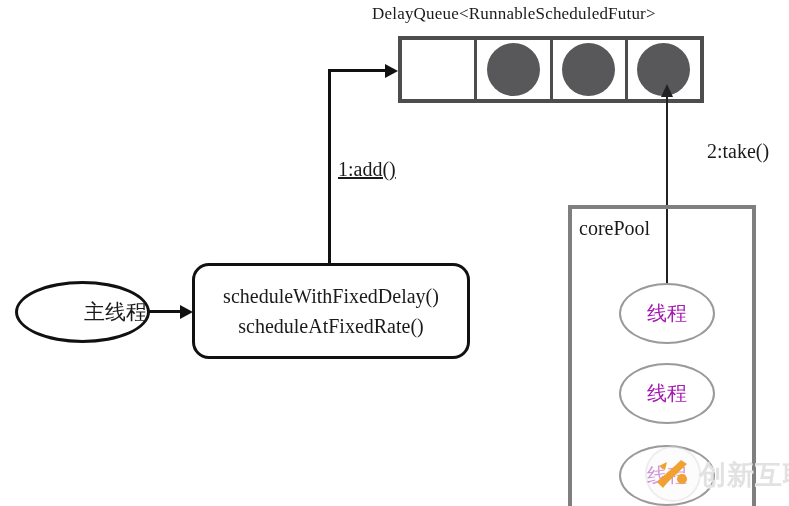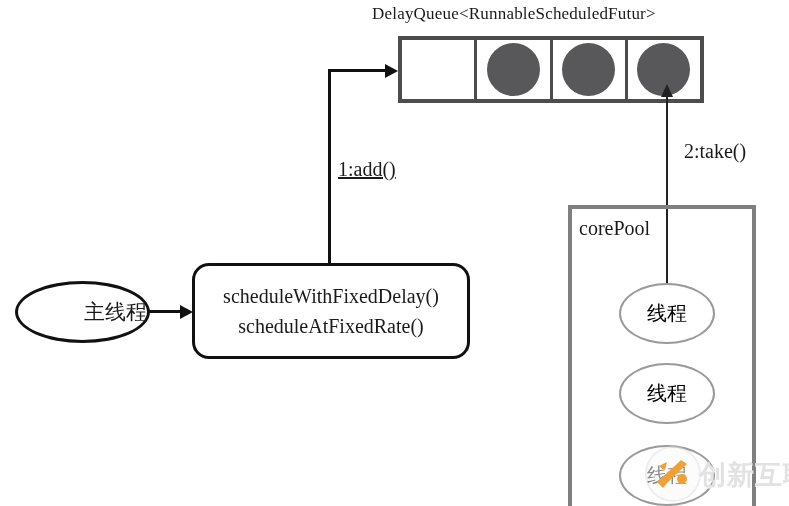--- a/index.html
+++ b/index.html
@@ -54,21 +54,21 @@
   
   .corepool{
     position:absolute;left:568px;top:205px;width:188px;height:315px;
     border:4px solid #7f7f7f;box-sizing:border-box;background:transparent;
   }
   .corepool-label{position:absolute;left:579px;top:217px;font-size:20px;}
   .thread-ellipse{
     position:absolute;width:96px;height:61px;left:619px;
     border:2px solid #9a9a9a;border-radius:50%;box-sizing:border-box;
     display:flex;align-items:center;justify-content:center;
-    font-size:20px;color:#000000;background:#fff;
+    font-size:20px;color:#a21caf;background:#fff;
   }
   .thread-1{top:283px;}
   .thread-2{top:363px;}
   .thread-3{top:445px;}
   
   .watermark{position:absolute;left:641px;top:445px;width:148px;height:60px;pointer-events:none;}
   .wm-badge{
     position:absolute;left:6px;top:3px;width:52px;height:52px;border-radius:50%;
     background:rgba(250,250,250,0.55);box-shadow:0 0 0 2px rgba(220,220,220,0.5);
   }
@@ -100,21 +100,21 @@
       </div>
   </div>
 
   <div class="vline" style="left:328px;top:69px;width:3px;height:195px;"></div>
   <div class="hline" style="left:328px;top:69px;width:58px;height:3px;"></div>
   <div class="arrow-right" style="left:385px;top:63.5px;"></div>
   <div class="edge-label" style="left:338px;top:158px;text-decoration:underline;">1:add()</div>
 
   <div class="vline" style="left:666px;top:96px;width:2px;height:188px;background:#222;"></div>
   <div class="arrow-up" style="left:661px;top:84px;"></div>
-  <div class="edge-label" style="left:684px;top:140px;">2:take()</div>
+  <div class="edge-label" style="left:707px;top:140px;">2:take()</div>
 
   <div class="main-ellipse">
     <span>主线程</span>
   </div>
 
   <div class="hline" style="left:149px;top:310px;width:34px;height:3px;"></div>
   <div class="arrow-right" style="left:180px;top:304.5px;"></div>
 
   <div class="sched-box">
     <div>scheduleWithFixedDelay()</div>

